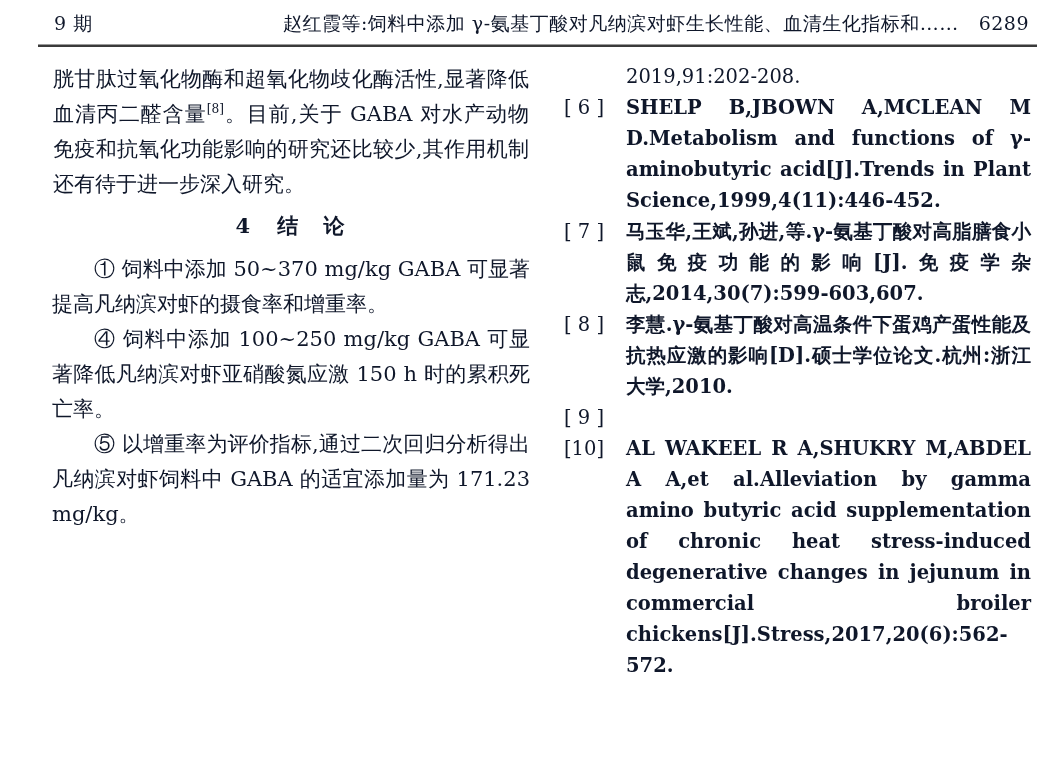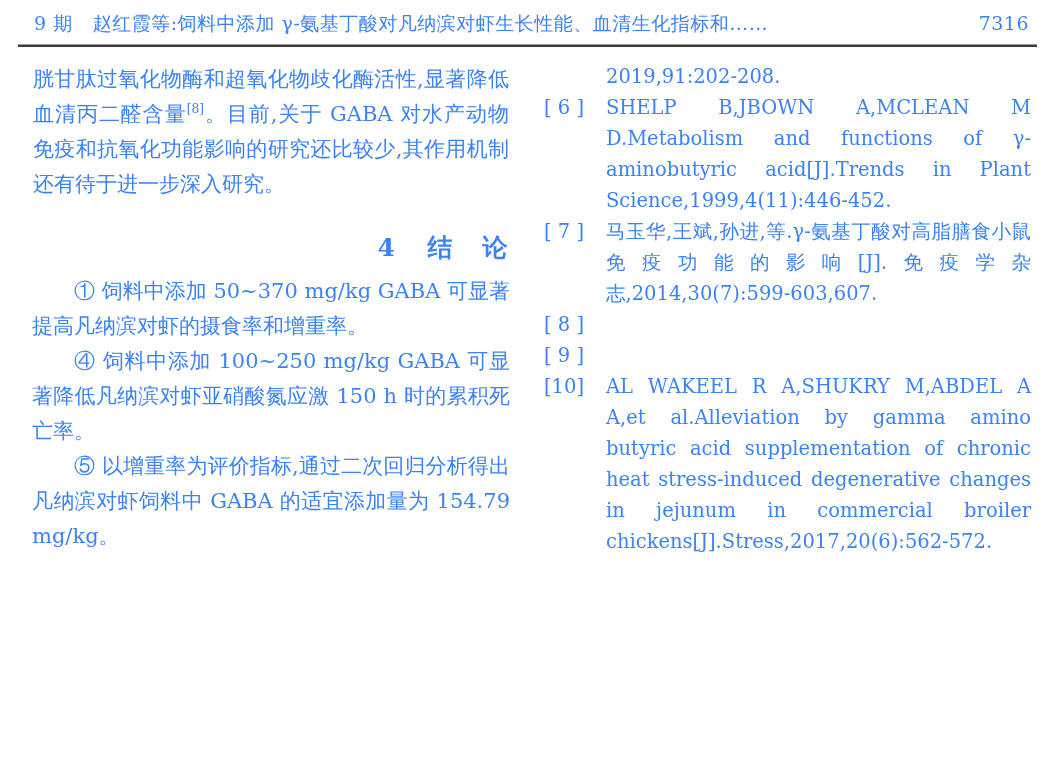--- a/index.html
+++ b/index.html
@@ -5,34 +5,35 @@
   html, body {
     margin: 0;
     padding: 0;
     background: #ffffff;
   }
   .page {
     position: relative;
     width: 1055px;
     height: 763px;
     background: #ffffff;
-    color: #3b82f6;
+    color: #0f172a;
     font-family: "DejaVu Serif", "Liberation Serif", serif;
     overflow: hidden;
     box-sizing: border-box;
+    padding-left: 20px;
   }
   .page-header {
     display: flex;
     align-items: baseline;
     padding: 11px 26px 7px 34px;
     font-size: 19px;
     letter-spacing: 0.5px;
   }
   .header-issue { white-space: nowrap; }
-  .header-title { flex: 1; text-align: left; padding: 0 20px; }
+  .header-title { flex: 1; text-align: right; padding: 0 20px; }
   .header-page { white-space: nowrap; }
   .header-rule {
     margin: 0 18px;
     height: 2px;
     background: #3a3a3a;
     border-top: 1px solid #9a9a9a;
   }
   .columns {
     display: flex;
     gap: 34px;
@@ -52,25 +53,25 @@
     line-height: 31px;
     text-align: justify;
   }
   .body-text { margin: 1px; }
   .body-text sup {
     font-size: 0.58em;
     line-height: 0;
     vertical-align: super;
   }
   .section-heading {
-    margin: 30px 0 10px 0;
-    font-size: 25px;
+    margin: 8px 0 10px 0;
+    font-size: 21px;
     font-weight: bold;
     line-height: 32px;
-    text-align: right;
+    text-align: center;
   }
   .section-heading .sec-num { margin-right: 1.3em; }
   .section-heading .sec-title { letter-spacing: 0.1em; }
   .conclusion {
     margin: 0;
     text-indent: 2em;
   }
   .ref-continuation {
     margin: 0 0 0 62px;
   }
@@ -79,64 +80,66 @@
     margin: 0;
   }
   .ref-label {
     width: 62px;
     flex: none;
     white-space: nowrap;
   }
   .ref-text {
     flex: 1;
     text-align: justify;
+    font-weight: bold;
   }
 </style>
 </head>
 <body>
 
 <div class="page">
 
   <header class="page-header">
     <span class="header-issue">9 期</span>
     <span class="header-title">赵红霞等:饲料中添加 γ-氨基丁酸对凡纳滨对虾生长性能、血清生化指标和……</span>
-    <span class="header-page">7316</span>
+    <span class="header-page">6289</span>
   </header>
 
   <div class="header-rule"></div>
 
   <main class="columns">
 
     <section class="col-left">
       <p class="body-text"><span>胱甘肽过氧化物酶和超氧化物歧化酶活性,显著降低血清丙二醛含量</span><sup>[8]</sup><span>。目前,关于 GABA 对水产动物免疫和抗氧化功能影响的研究还比较少,其作用机制还有待于进一步深入研究。</span></p>
 
       <h2 class="section-heading">
         <span class="sec-num">4</span><span class="sec-title">结　论</span>
       </h2>
 
       <p class="conclusion">① 饲料中添加 50~370 mg/kg GABA 可显著提高凡纳滨对虾的摄食率和增重率。</p>
       <p class="conclusion">④ 饲料中添加 100~250 mg/kg GABA 可显著降低凡纳滨对虾亚硝酸氮应激 150 h 时的累积死亡率。</p>
-      <p class="conclusion">⑤ 以增重率为评价指标,通过二次回归分析得出凡纳滨对虾饲料中 GABA 的适宜添加量为 154.79 mg/kg。</p>
+      <p class="conclusion">⑤ 以增重率为评价指标,通过二次回归分析得出凡纳滨对虾饲料中 GABA 的适宜添加量为 171.23 mg/kg。</p>
     </section>
 
     <section class="col-right">
       <p class="ref-continuation">2019,91:202-208.</p>
 
       <div class="ref-row">
         <span class="ref-label">[ 6 ]</span>
         <span class="ref-text">SHELP B,JBOWN A,MCLEAN M D.Metabolism and functions of γ-aminobutyric acid[J].Trends in Plant Science,1999,4(11):446-452.</span>
       </div>
 
       <div class="ref-row">
         <span class="ref-label">[ 7 ]</span>
         <span class="ref-text">马玉华,王斌,孙进,等.γ-氨基丁酸对高脂膳食小鼠免疫功能的影响[J].免疫学杂志,2014,30(7):599-603,607.</span>
       </div>
 
       <div class="ref-row">
         <span class="ref-label">[ 8 ]</span>
+        <span class="ref-text">李慧.γ-氨基丁酸对高温条件下蛋鸡产蛋性能及抗热应激的影响[D].硕士学位论文.杭州:浙江大学,2010.</span>
       </div>
 
       <div class="ref-row">
         <span class="ref-label">[ 9 ]</span>
       </div>
 
       <div class="ref-row">
         <span class="ref-label">[10]</span>
         <span class="ref-text">AL WAKEEL R A,SHUKRY M,ABDEL A A,et al.Alleviation by gamma amino butyric acid supplementation of chronic heat stress-induced degenerative changes in jejunum in commercial broiler chickens[J].Stress,2017,20(6):562-572.</span>
       </div>

